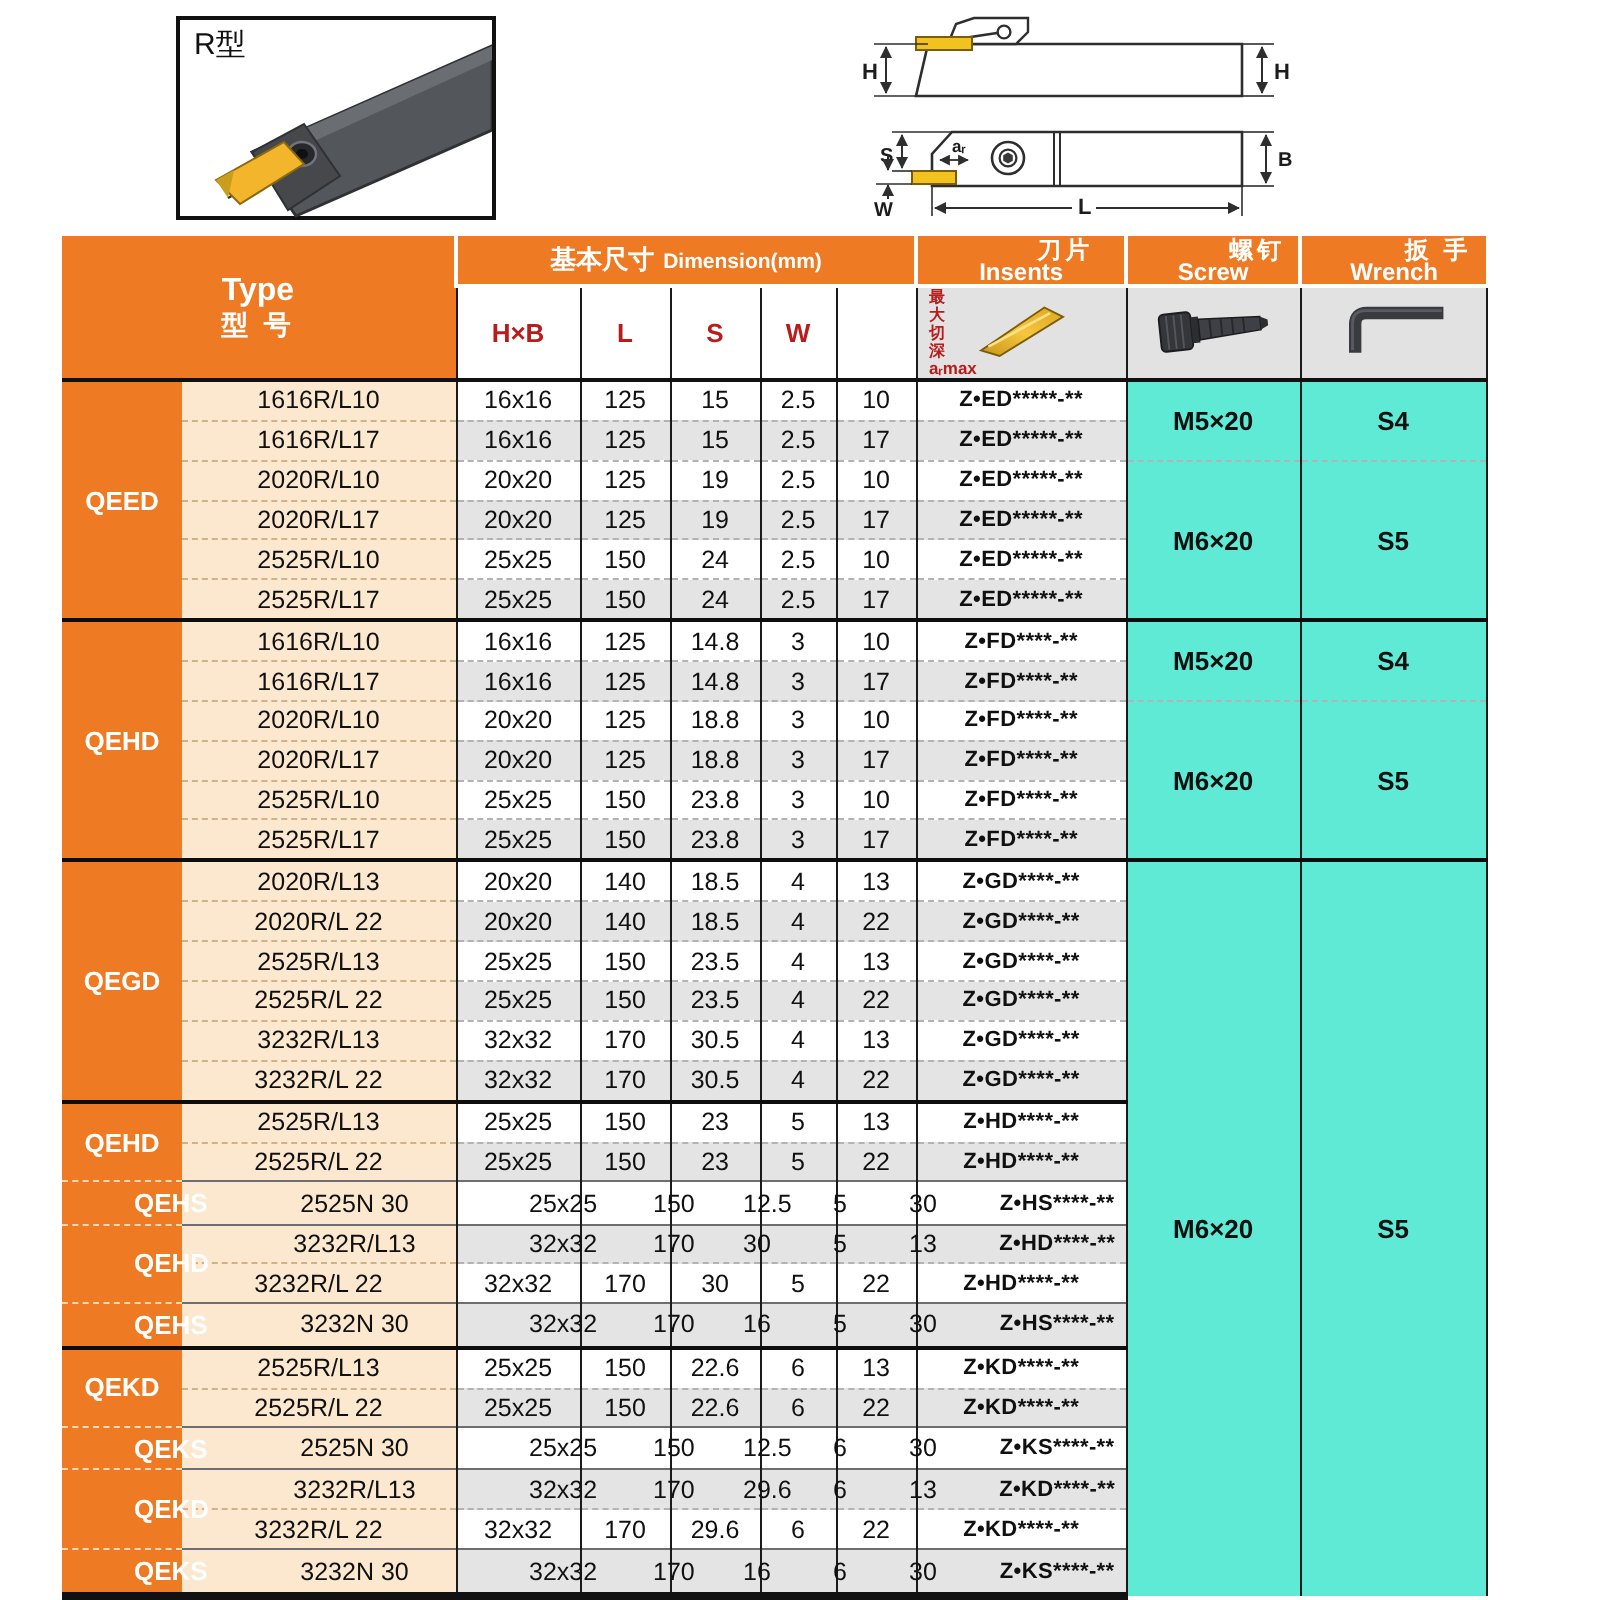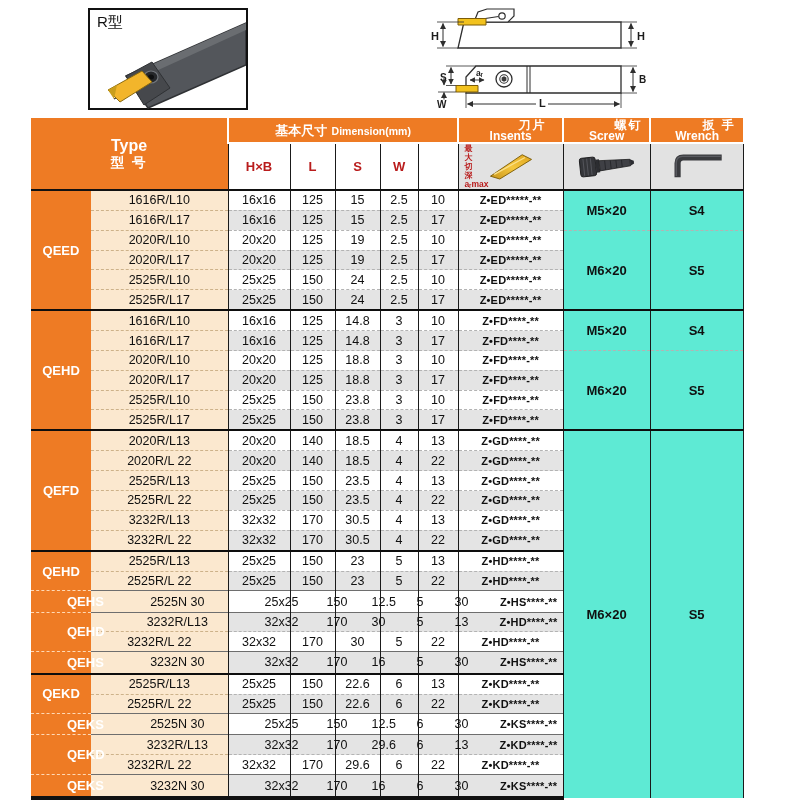--- a/index.html
+++ b/index.html
@@ -328,21 +328,21 @@
       <tr class="gray">
         <td class="model">2525R/L17</td>
         <td class="data">25x25</td>
         <td class="data">150</td>
         <td class="data">23.8</td>
         <td class="data">3</td>
         <td class="data">17</td>
         <td class="data insert">Z•FD****-**</td>
       </tr>
       <tr class="white major-start">
-        <td class="series" rowspan="6">QEFD</td>
+        <td class="series" rowspan="6">QEGD</td>
         <td class="model">2020R/L13</td>
         <td class="data">20x20</td>
         <td class="data">140</td>
         <td class="data">18.5</td>
         <td class="data">4</td>
         <td class="data">13</td>
         <td class="data insert">Z•GD****-**</td>
         <td class="screw" rowspan="18">M6×20</td>
         <td class="wrench" rowspan="18">S5</td>
       </tr>

